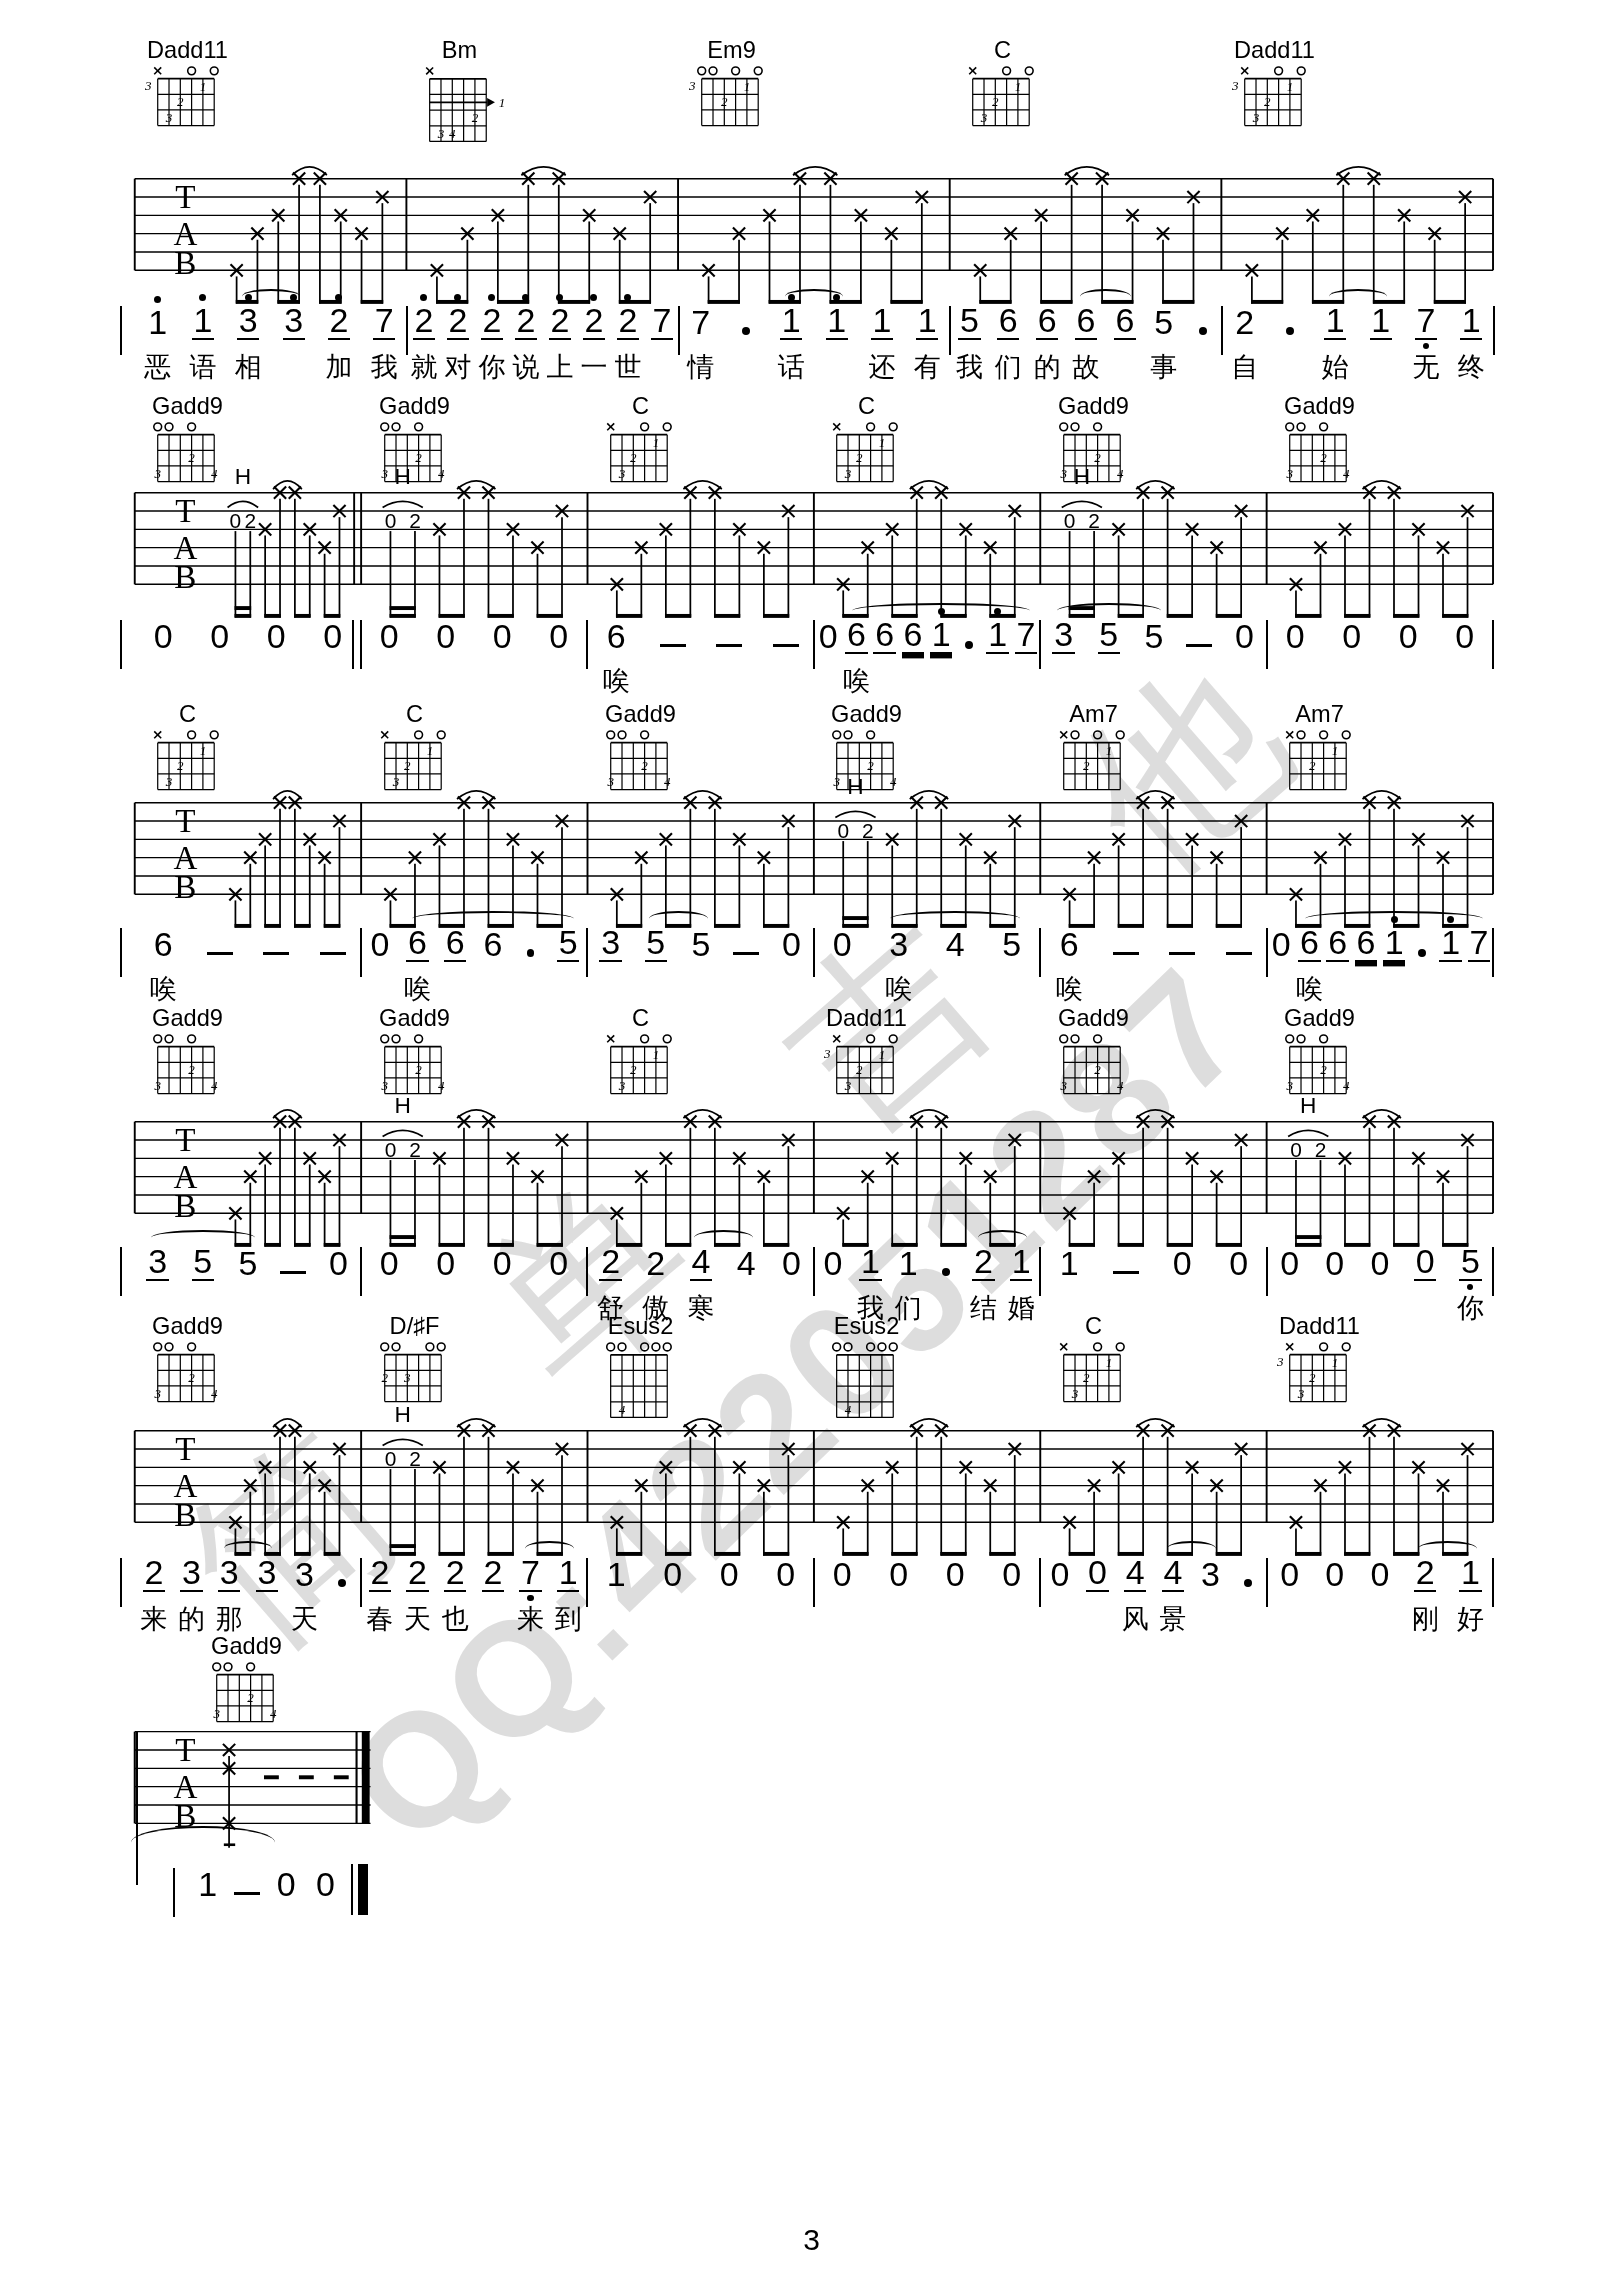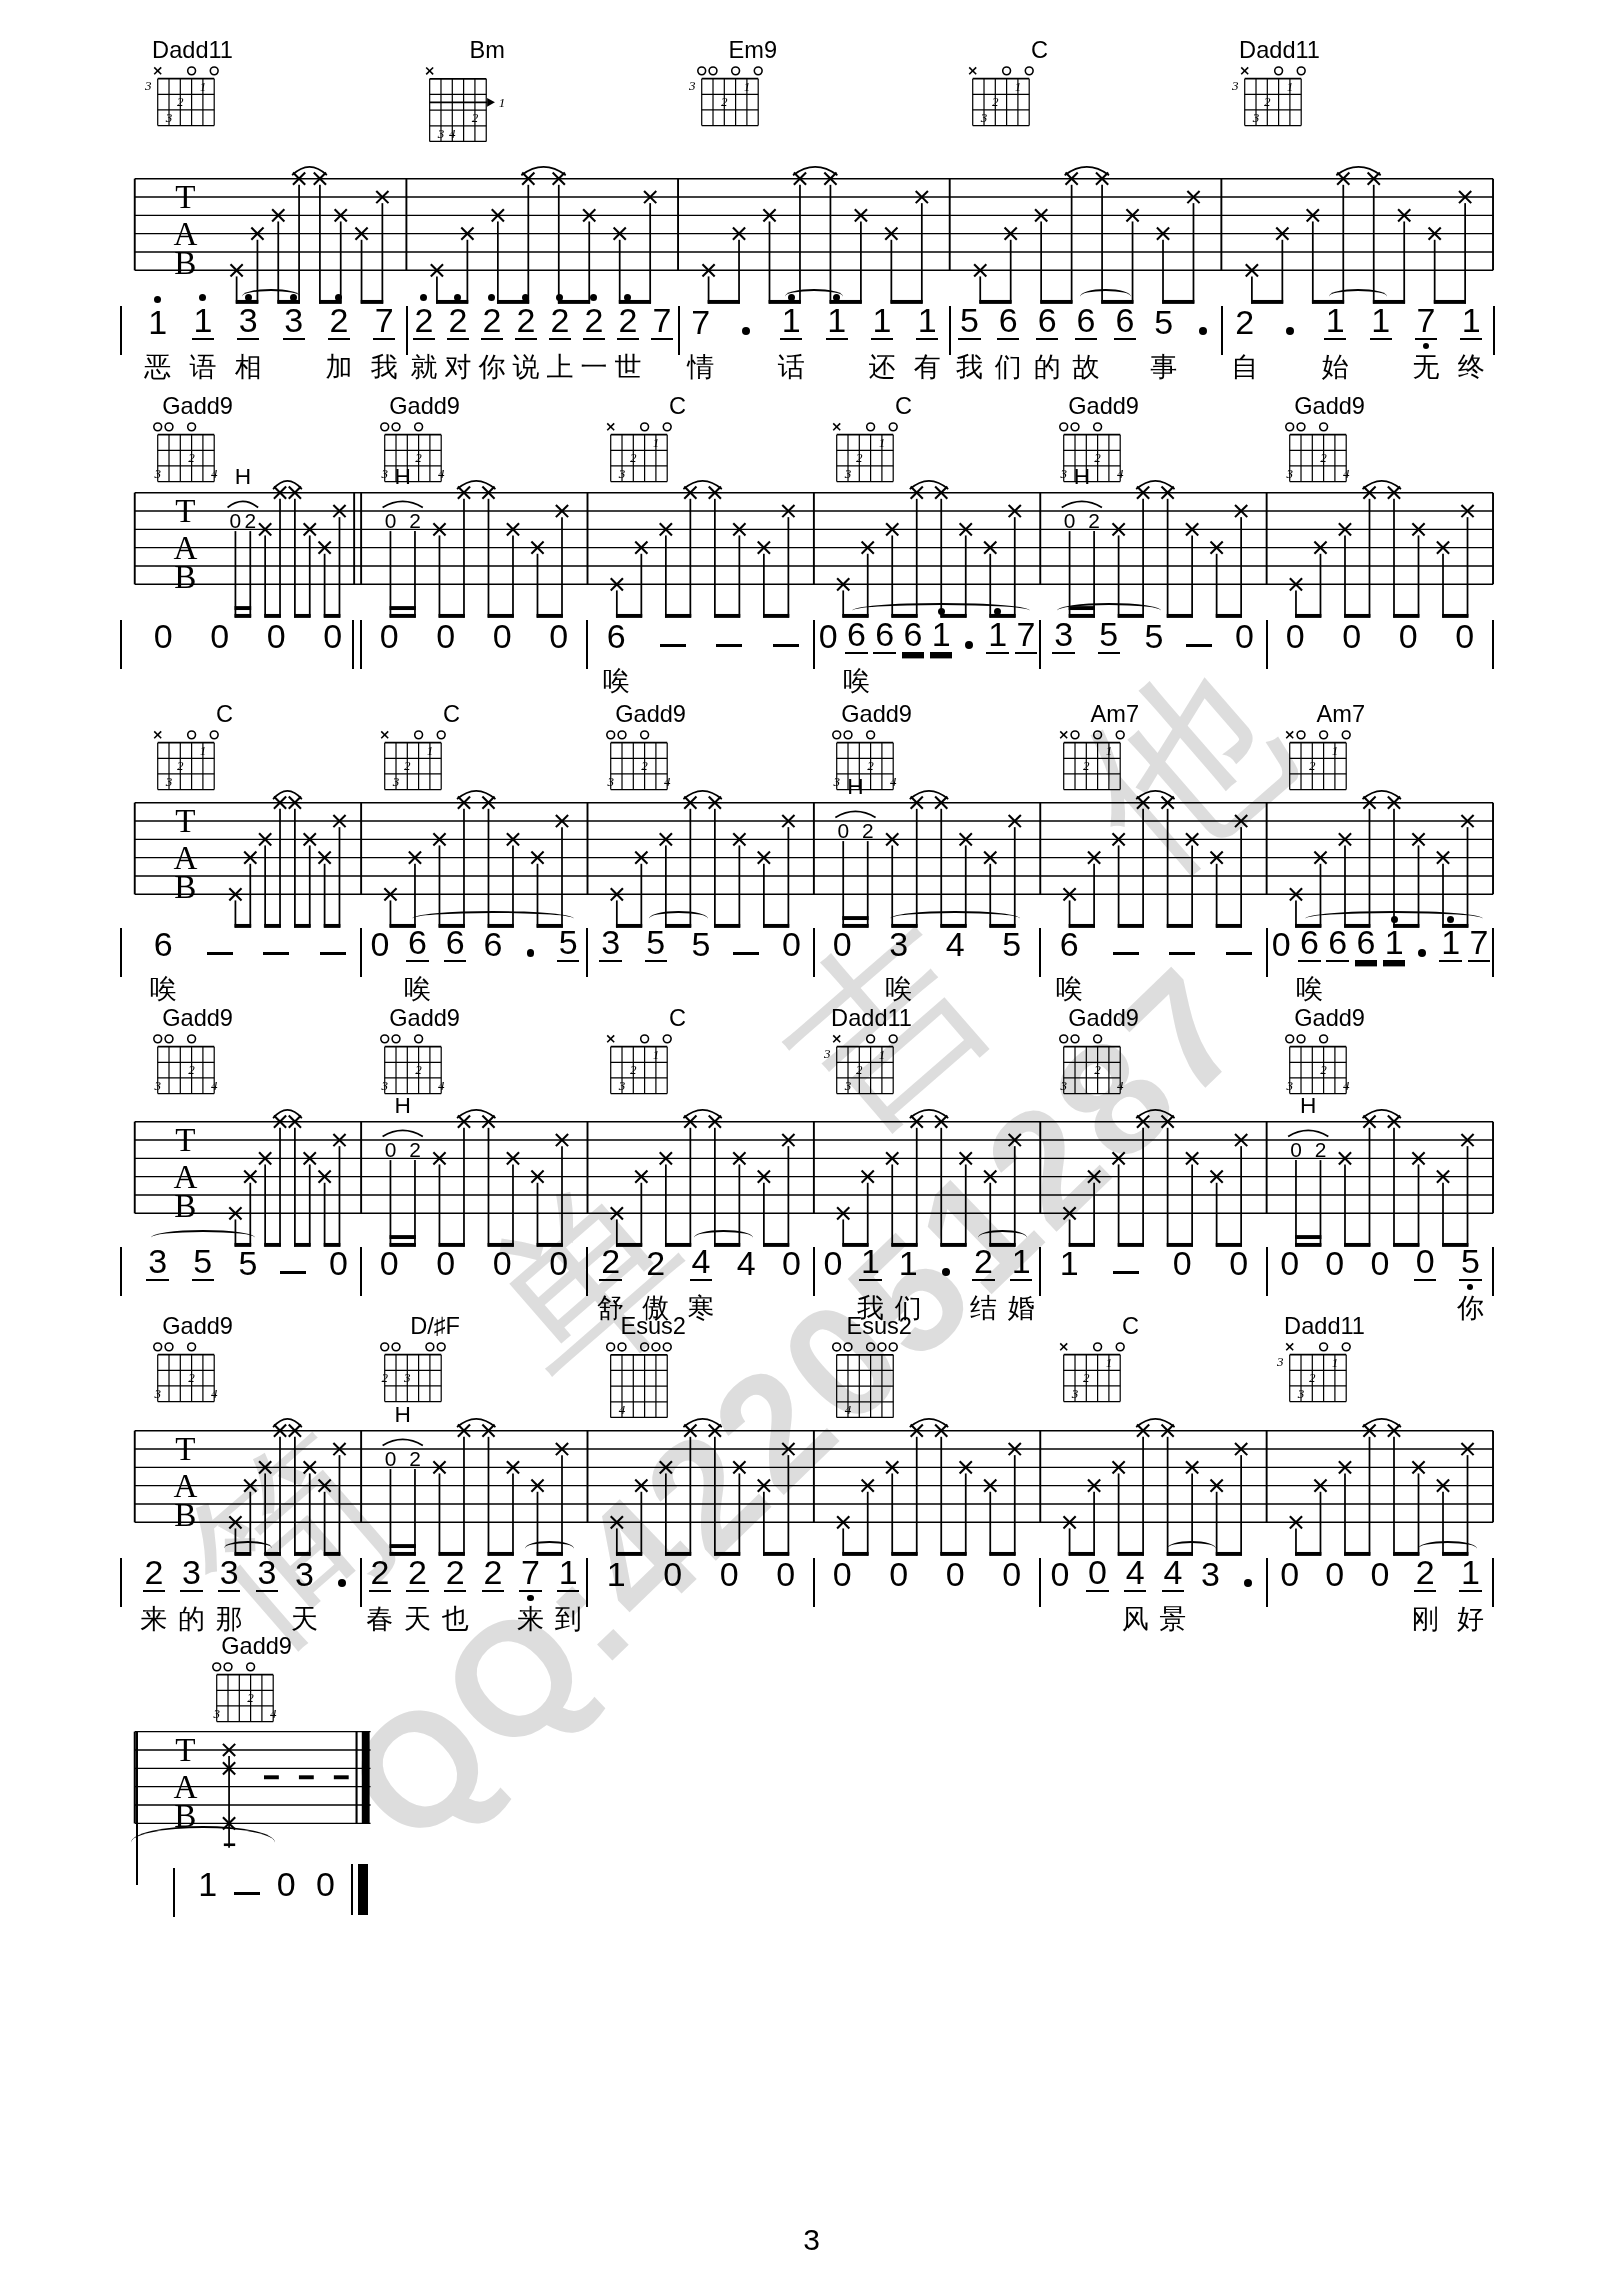--- a/index.html
+++ b/index.html
@@ -8,21 +8,21 @@
   
   .wm{position:absolute;z-index:0;white-space:nowrap;color:#c9c9c9;opacity:.62;
       font-family:"Liberation Sans",sans-serif;}
   .wm1{left:222px;top:1488px;font-size:188px;letter-spacing:205px;line-height:227px;
        transform:rotate(-41deg);transform-origin:0 50%;}
   .wm2{left:375px;top:1708px;font-size:161px;letter-spacing:5.2px;line-height:209px;
        transform:rotate(-44deg);transform-origin:0 50%;font-weight:bold;}
   .sysLayer{position:absolute;left:0;top:0;z-index:1;}
   
   .chord{position:absolute;width:113px;}
-  .chord .clabel{width:91px;text-align:right;font-size:23.6px;line-height:26px;font-weight:400;}
+  .chord .clabel{width:91px;text-align:center;font-size:23.6px;line-height:26px;font-weight:400;}
   
   .mrow{position:absolute;height:101px;}
   .meas{position:absolute;top:0;height:98px;}
   .nrow{display:flex;align-items:flex-end;height:58px;}
   .slot{flex:1;display:flex;justify-content:center;align-items:flex-end;position:relative;}
   .note{display:flex;flex-direction:column;align-items:center;}
   .dt{height:11.3px;width:7px;position:relative;}
   .dt.on::after{content:"";position:absolute;left:0;top:1.7px;width:7px;height:7px;border-radius:50%;background:#000;}
   .num{font-size:34px;line-height:35px;font-weight:400;padding:0 1.7px;}
   .u1{border-bottom:2.6px solid #000;}

